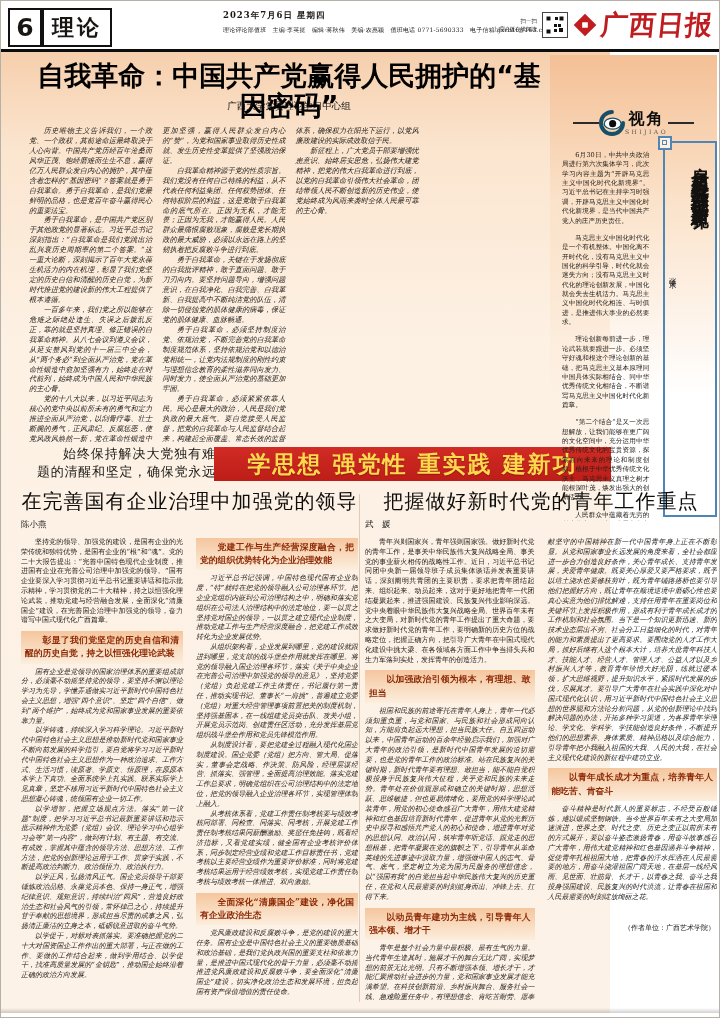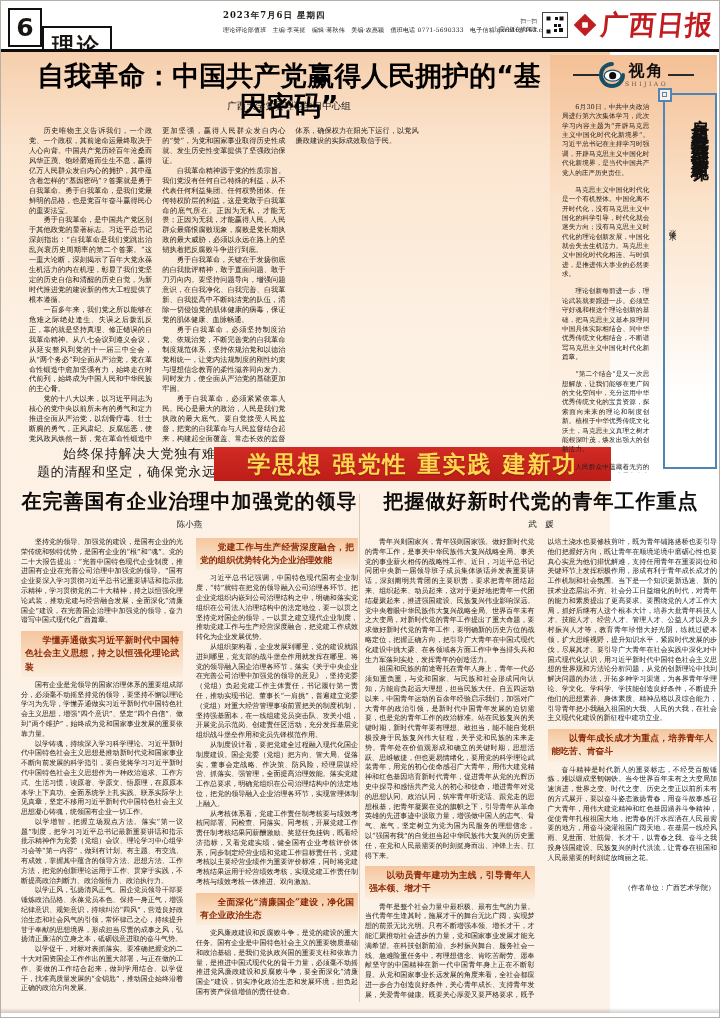--- a/index.html
+++ b/index.html
@@ -4,21 +4,21 @@
 <style>
   html,body{margin:0;padding:0;background:#e8e4de;}
   .page{position:relative;width:720px;height:1018px;margin:0 auto;background:#fff;
         border:1px solid #b5b0a8;box-sizing:border-box;overflow:hidden;
         font-family:"DejaVu Serif","Liberation Serif",serif;color:#181512;}
   
   .masthead{position:absolute;left:0;top:0;width:720px;height:50px;background:#fff;}
   .pn-box{position:absolute;left:7px;top:7px;width:30px;height:35px;border:2.5px solid #111;
           display:flex;align-items:center;justify-content:center;font-family:"DejaVu Sans",sans-serif;
           font-size:25px;font-weight:900;}
-  .sec-box{position:absolute;left:41px;top:25px;width:66px;height:35px;border:2.5px solid #111;
+  .sec-box{position:absolute;left:41px;top:7px;width:66px;height:35px;border:2.5px solid #111;
           display:flex;align-items:center;justify-content:center;font-family:"DejaVu Sans",sans-serif;
           font-size:22px;font-weight:900;letter-spacing:3px;text-align:center;}
   .mast-info{position:absolute;left:222px;top:9px;}
   .mast-date{font-size:8.5px;font-weight:700;letter-spacing:1px;}
   .mast-staff{font-size:6px;color:#222;margin-top:4px;letter-spacing:0.2px;}
   .mast-right{position:absolute;right:8px;top:6px;display:flex;align-items:center;gap:5px;}
   .scan-cap{display:flex;flex-direction:column;align-items:flex-end;font-size:5.5px;color:#333;line-height:1.5;}
   .qr{width:24px;height:24px;background:#fff;border:1px solid #444;position:relative;}
   .qr i{position:absolute;background:#111;}
   .qr .f1{left:2px;top:2px;width:7px;height:7px;box-shadow:inset 0 0 0 1.5px #fff, inset 0 0 0 3px #111;}
@@ -38,54 +38,54 @@
   .content{position:absolute;left:0;top:51px;width:609px;height:961px;
            background:linear-gradient(180deg,#f6cfad 0%,#fbe5cf 10%,#fdf1e4 30%,#fdf2e7 100%);}
   
   .lead-h1{position:absolute;left:24px;top:9px;width:528px;margin:0;text-align:center;
            font-family:"DejaVu Sans",sans-serif;font-weight:900;font-size:27px;line-height:1.1;
            letter-spacing:0px;color:#000;}
   .lead-byline{position:absolute;left:24px;top:48px;width:528px;text-align:center;font-size:9.5px;color:#111;}
   .lead-body{position:absolute;left:28px;top:74px;width:523px;height:318px;overflow:hidden;
            column-count:4;column-gap:10px;column-fill:auto;
            font-size:7.2px;line-height:1.38;text-align:justify;color:#1c1a17;}
-  .lead-body p,.paras p{margin:0;text-indent:2em;}
+  .lead-body p,.paras p{margin:0;text-indent:2em;font-style:italic;}
   .lead-stub{position:absolute;left:36px;top:393px;width:178px;height:38px;overflow:hidden;
            font-size:13px;line-height:1.38;text-align:justify;text-indent:2em;color:#1c1a17;}
   .banner{position:absolute;left:213px;top:395px;width:397px;height:34px;
            background:linear-gradient(180deg,#d12b24,#bd1d18);display:flex;align-items:center;justify-content:center;
            font-family:"DejaVu Sans",sans-serif;font-weight:900;font-size:23px;letter-spacing:2px;color:#ffd84d;
            text-shadow:0 1px 1px rgba(0,0,0,.25);}
   
   .shijiao{position:absolute;left:549px;top:3px;width:167px;height:428px;
            background:linear-gradient(180deg,#f4c096 0%,#fbe3cb 35%,rgba(253,242,231,0) 80%);}
-  .sj-head{display:flex;align-items:center;justify-content:center;gap:0;padding-top:7px;}
+  .sj-head{display:flex;align-items:center;justify-content:center;gap:0;padding-top:7px;margin-top:48px;}
   .sj-rule{width:26px;height:2px;background:#2b2b2b;}
   .sj-eye{width:26px;height:26px;flex:0 0 auto;}
   .sj-lab{display:flex;flex-direction:column;align-items:center;line-height:1;}
   .sj-lab .cn{font-family:"DejaVu Sans",sans-serif;font-weight:900;font-size:16px;color:#0d0d0d;letter-spacing:2px;}
   .sj-lab .py{font-size:6px;letter-spacing:2.5px;color:#5a5a5a;margin-top:2px;}
   .sj-body{display:flex;margin-top:5px;}
   .sj-text{width:104px;padding:2px 3px 0 4px;font-size:6.6px;line-height:1.42;text-align:justify;
            height:378px;overflow:hidden;color:#24211d;}
   .sj-text p{margin:8px;text-indent:2em;}
   .sj-frame{position:relative;width:50px;height:372px;margin-left:3px;border:2px solid #4f86b5;background:transparent;}
   .sj-corner{position:absolute;left:-7px;top:-7px;width:10px;height:10px;border:2px solid #4f86b5;background:#fdf0e2;}
   .sj-corner::after{content:"";position:absolute;left:2px;top:2px;width:3px;height:3px;border:1.5px solid #4f86b5;}
   .v-title{position:absolute;right:3px;top:10px;height:352px;writing-mode:vertical-rl;
            font-family:"DejaVu Serif",serif;font-weight:700;font-size:18px;letter-spacing:3px;color:#141210;}
   .v-author{position:absolute;left:2px;top:128px;writing-mode:vertical-rl;font-size:7.5px;color:#2a2a2a;letter-spacing:2px;}
   
   .divider-v{position:absolute;left:358px;top:442px;width:1px;height:508px;background:rgba(150,100,60,.28);}
   .art{position:absolute;top:436px;}
   .art-left{left:20px;width:337px;}
   .art-right{left:364px;width:352px;}
-  .art h2{margin:0;text-align:center;font-family:"DejaVu Serif",serif;font-weight:700;
+  .art h2{margin:0;text-align:center;font-family:"DejaVu Serif",serif;font-weight:400;
            font-size:20px;letter-spacing:1px;color:#0e0d0c;}
-  .art .author{text-align:center;font-size:8.5px;margin-top:4px;color:#222;}
+  .art .author{text-align:left;font-size:8.5px;margin-top:4px;color:#222;}
   .art-body{margin-top:7px;height:472px;overflow:hidden;column-count:2;column-gap:13px;column-fill:auto;
            font-size:7px;line-height:1.4;text-align:justify;color:#1e1b18;}
   .art-body .intro{margin:0;text-indent:2em;}
   .subhead{break-inside:avoid;margin:5px 0 4px 0;padding:3px 4px;text-indent:2em;
            font-family:"DejaVu Serif",serif;font-weight:700;font-size:8.8px;line-height:1.5;color:#8d2a06;
            background:linear-gradient(180deg,#f5c69e,#fceedd);}
   .attribution{text-align:right;font-size:7px;margin-top:21px;padding-right:2px;}
   .foot-shadow{position:absolute;left:0;bottom:0;width:720px;height:5px;background:linear-gradient(180deg,rgba(0,0,0,0),rgba(0,0,0,.18));}
 </style>
 </head>
@@ -129,20 +129,21 @@
     <div class="lead-byline">广西大学党委理论学习中心组</div>
     <div class="lead-body">
         <p>历史唯物主义告诉我们，一个政党、一个政权，其前途命运最终取决于人心向背。中国共产党历经百年沧桑而风华正茂、饱经磨难而生生不息，赢得亿万人民群众发自内心的拥护，其中蕴含着怎样的“基因密码”？答案就是勇于自我革命。勇于自我革命，是我们党最鲜明的品格，也是党百年奋斗赢得民心的重要法宝。</p>
         <p>勇于自我革命，是中国共产党区别于其他政党的显著标志。习近平总书记深刻指出：“自我革命是我们党跳出治乱兴衰历史周期率的第二个答案。”这一重大论断，深刻揭示了百年大党永葆生机活力的内在机理，彰显了我们党坚定的历史自信和清醒的历史自觉，为新时代推进党的建设新的伟大工程提供了根本遵循。</p>
         <p>一百多年来，我们党之所以能够在危难之际绝处逢生、失误之后拨乱反正，靠的就是坚持真理、修正错误的自我革命精神。从八七会议到遵义会议，从延安整风到党的十一届三中全会，从“两个务必”到全面从严治党，党在革命性锻造中愈加坚强有力，始终走在时代前列，始终成为中国人民和中华民族的主心骨。</p>
         <p>党的十八大以来，以习近平同志为核心的党中央以前所未有的勇气和定力推进全面从严治党，以刮骨疗毒、壮士断腕的勇气，正风肃纪、反腐惩恶，使党风政风焕然一新，党在革命性锻造中更加坚强，赢得人民群众发自内心的“赞”，为党和国家事业取得历史性成就、发生历史性变革提供了坚强政治保证。</p>
         <p>自我革命精神源于党的性质宗旨。我们党没有任何自己特殊的利益，从不代表任何利益集团、任何权势团体、任何特权阶层的利益，这是党敢于自我革命的底气所在。正因为无私，才能无畏；正因为无我，才能赢得人民。人民群众最痛恨腐败现象，腐败是党长期执政的最大威胁，必须以永远在路上的坚韧执着把反腐败斗争进行到底。</p>
         <p>勇于自我革命，关键在于发扬彻底的自我批评精神，敢于直面问题、敢于刀刃向内。要坚持问题导向，增强问题意识，在自我净化、自我完善、自我革新、自我提高中不断纯洁党的队伍，清除一切侵蚀党的肌体健康的病毒，保证党的肌体健康、血脉畅通。</p>
         <p>勇于自我革命，必须坚持制度治党、依规治党，不断完善党的自我革命制度规范体系，坚持依规治党和以德治党相统一，让党内法规制度的刚性约束与理想信念教育的柔性滋养同向发力、同时发力，使全面从严治党的基础更加牢固。</p>
         <p>勇于自我革命，必须紧紧依靠人民。民心是最大的政治，人民是我们党执政的最大底气。要自觉接受人民监督，把党的自我革命与人民监督结合起来，构建起全面覆盖、常态长效的监督体系，确保权力在阳光下运行，以党风廉政建设的实际成效取信于民。</p>
+        <p>新征程上，广大党员干部要增强忧患意识、始终居安思危，弘扬伟大建党精神，把党的伟大自我革命进行到底，以党的自我革命引领伟大社会革命，团结带领人民不断创造新的历史伟业，使党始终成为风雨来袭时全体人民最可靠的主心骨。</p>
       </div>
     <div class="lead-stub">始终保持解决大党独有难题的清醒和坚定，确保党永远不变质、不变色、不变味，使党始终成为中国特色社会主义事业的坚强领导核心。</div>
     <div class="banner">学思想 强党性 重实践 建新功</div>
 
     <aside class="shijiao">
       <div class="sj-head">
         <span class="sj-rule"></span>
         <svg class="sj-eye" viewBox="0 0 40 40">
           <path d="M20 3 A17 17 0 1 0 37 20" fill="none" stroke="#174f66" stroke-width="6" stroke-linecap="round"></path>
           <ellipse cx="21" cy="21" rx="13" ry="8.5" fill="#ffffff" stroke="#174f66" stroke-width="2"></ellipse>
@@ -170,21 +171,21 @@
       </div>
     </aside>
 
     <div class="divider-v"></div>
 
     <article class="art art-left">
       <h2>在完善国有企业治理中加强党的领导</h2>
       <div class="author">陈小燕</div>
       <div class="art-body">
         <p class="intro">坚持党的领导、加强党的建设，是国有企业的光荣传统和独特优势，是国有企业的“根”和“魂”。党的二十大报告提出：“完善中国特色现代企业制度，推进国有企业在完善公司治理中加强党的领导。”国有企业要深入学习贯彻习近平总书记重要讲话和指示批示精神，学习贯彻党的二十大精神，持之以恒强化理论武装，推动党建与经营融合发展，全面深化“清廉国企”建设，在完善国企治理中加强党的领导，奋力谱写中国式现代化广西篇章。</p>
-        <div class="subhead">学懂弄通做实习近平新时代中国特色社会主义思想，持之以恒强化理论武装</div>
+        <div class="subhead">彰显了我们党坚定的历史自信和清醒的历史自觉，持之以恒强化理论武装</div>
         <div class="paras">
             <p>国有企业是党领导的国家治理体系的重要组成部分，必须毫不动摇坚持党的领导，要坚持不懈以理论学习为先导，学懂弄通做实习近平新时代中国特色社会主义思想，增强“四个意识”、坚定“四个自信”、做到“两个维护”，始终成为党和国家事业发展的重要依靠力量。</p>
             <p>以学铸魂，持续深入学习科学理论。习近平新时代中国特色社会主义思想是推动新时代党和国家事业不断向前发展的科学指引，要自觉将学习习近平新时代中国特色社会主义思想作为一种政治追求、工作方式、生活习惯，读原著、学原文、悟原理，在原原本本学上下真功、全面系统学上扎实践、联系实际学上见真章，坚定不移用习近平新时代中国特色社会主义思想凝心铸魂，统领国有企业一切工作。</p>
             <p>以学增智，把握立场观点方法。落实“第一议题”制度，把学习习近平总书记最新重要讲话和指示批示精神作为党委（党组）会议、理论学习中心组学习会等“第一内容”，做到有计划、有主题、有交流、有成效，掌握其中蕴含的领导方法、思想方法、工作方法，把党的创新理论运用于工作、贯穿于实践，不断提高政治判断力、政治领悟力、政治执行力。</p>
             <p>以学正风，弘扬清风正气。国企党员领导干部要锤炼政治品格、永葆党员本色、保持一身正气，增强纪律意识、规矩意识，持续纠治“四风”，营造良好政治生态和社会风气的引领，常怀律己之心，持续提升甘于奉献的思想境界，形成担当尽责的成事之风，弘扬清正廉洁的立身之本，砥砺锐意进取的奋斗气势。</p>
             <p>以学促干，对标对表抓落实。要准确把握党的二十大对国资国企工作作出的重大部署，与正在做的工作、要做的工作结合起来，做到学用结合、以学促干，找准高质量发展的“金钥匙”，推动国企始终沿着正确的政治方向发展。</p>
           </div>
         <div class="subhead">党建工作与生产经营深度融合，把党的组织优势转化为企业治理效能</div>
         <div class="paras">
             <p>习近平总书记强调，中国特色现代国有企业制度，“特”就特在把党的领导融入公司治理各环节。把企业党组织内嵌到公司治理结构之中，明确和落实党组织在公司法人治理结构中的法定地位，要一以贯之坚持党对国企的领导，一以贯之建立现代企业制度，推动党建工作与生产经营深度融合，把党建工作成效转化为企业发展优势。</p>
@@ -197,20 +198,21 @@
             <p>党风廉政建设和反腐败斗争，是党的建设的重大任务。国有企业是中国特色社会主义的重要物质基础和政治基础，是我们党执政兴国的重要支柱和依靠力量，是推进中国式现代化的骨干力量，必须毫不动摇推进党风廉政建设和反腐败斗争，要全面深化“清廉国企”建设，切实净化政治生态和发展环境，担负起国有资产保值增值的责任使命。</p>
           </div>
       </div>
     </article>
 
     <article class="art art-right">
       <h2>把握做好新时代党的青年工作重点</h2>
       <div class="author">武　媛</div>
       <div class="art-body">
         <p class="intro">青年兴则国家兴，青年强则国家强。做好新时代党的青年工作，是事关中华民族伟大复兴战略全局、事关党的事业薪火相传的战略性工作。近日，习近平总书记同团中央新一届领导班子成员集体谈话并发表重要讲话，深刻阐明共青团的主要职责，要求把青年团结起来、组织起来、动员起来，这对于更好地把青年一代团结凝聚起来，推进强国建设、民族复兴伟业影响深远。党中央着眼中华民族伟大复兴战略全局、世界百年未有之大变局，对新时代党的青年工作提出了重大命题，要求做好新时代党的青年工作，要明确新的历史方位的战略定位，把握正确方向，把引导广大青年在中国式现代化建设中挑大梁、在各领域各方面工作中争当排头兵和生力军落到实处，发挥青年的创造活力。</p>
+        <div class="subhead">以加强政治引领为根本，有理想、敢担当</div>
         <div class="paras">
             <p>祖国和民族的前途寄托在青年人身上，青年一代必须知重负重，与党和国家、与民族和社会形成同向认知，方能肩负起远大理想，担当民族大任。自五四运动以来，中国青年运动的百余年经验启示我们，加强对广大青年的政治引领，是新时代中国青年发展的迫切需要，也是党的青年工作的政治标准。站在民族复兴的关键时期，新时代青年要有理想、敢担当，能不能自觉积极投身于民族复兴伟大征程，关乎党和民族的未来走势。青年处在价值观形成和确立的关键时期，思想活跃、思维敏捷，但也更易情绪化，要用党的科学理论武装青年，用党的初心使命感召广大青年，用伟大建党精神和红色基因培育新时代青年，促进青年从党的光辉历史中探寻和感悟共产党人的初心和使命，增进青年对党的思想认同、政治认同，筑牢青年听党话、跟党走的思想根基，把青年凝聚在党的旗帜之下，引导青年从革命英雄的先进事迹中汲取力量，增强做中国人的志气、骨气、底气，坚定树立为党为国为民服务的理想信念，以“强国有我”的自觉担当起中华民族伟大复兴的历史重任，在党和人民最需要的时刻挺身而出、冲锋上去、扛得下来。</p>
           </div>
         <div class="subhead">以动员青年建功为主线，引导青年人强本领、增才干</div>
         <div class="paras">
             <p>青年是整个社会力量中最积极、最有生气的力量。当代青年生逢其时，施展才干的舞台无比广阔，实现梦想的前景无比光明。只有不断增强本领、增长才干，才能汇聚推动社会进步的力量，党和国家事业发展才能充满希望。在科技创新前沿、乡村振兴舞台、服务社会一线、急难险重任务中，有理想信念、肯吃苦耐劳、愿奉献坚守的中国精神在新一代中国青年身上正在不断彰显。从党和国家事业长远发展的角度来看，全社会都应进一步合力创造良好条件，关心青年成长、支持青年发展，关爱青年健康。既要关心厚爱又要严格要求，既予以培土浇水也要修枝剪叶，既为青年铺路搭桥也要引导他们把握好方向，既让青年在顺境逆境中磨砺心性也要真心实意为他们排忧解难，支持任用青年在重要岗位和关键环节上发挥积极作用，形成有利于青年成长成才的工作机制和社会氛围。当下是一个知识更新迅速、新的技术业态层出不穷、社会分工日益细化的时代，对青年的能力和素质提出了更高要求。要围绕党的人才工作大局，抓好后继有人这个根本大计，培养大批青年科技人才、技能人才、经营人才、管理人才、公益人才以及乡村振兴人才等，教育青年珍惜大好光阴，练就过硬本领，扩大思维视野，提升知识水平，紧跟时代发展的步伐，尽展其才。要引导广大青年在社会实践中深化对中国式现代化认识，用习近平新时代中国特色社会主义思想的世界观和方法论分析问题，从党的创新理论中找到解决问题的办法，开拓多种学习渠道，为各界青年学理论、学文化、学科学、学技能创造良好条件，不断提升他们的思想素养、身体素质、精神品格以及综合能力，引导青年把小我融入祖国的大我、人民的大我，在社会主义现代化建设的新征程中建功立业。</p>
           </div>
         <div class="subhead">以青年成长成才为重点，培养青年人能吃苦、肯奋斗</div>
         <div class="paras">
             <p>奋斗精神是时代新人的重要标志，不经受百般锤炼，难以锻成坚韧钢铁。当今世界百年未有之大变局加速演进，世界之变、时代之变、历史之变正以前所未有的方式展开，要以奋斗姿态激扬青春，用奋斗故事感召广大青年，用伟大建党精神和红色基因涵养斗争精神，促使青年扎根祖国大地，把青春的汗水挥洒在人民最需要的地方，用奋斗浇灌祖国广阔天地，在基层一线经风雨、见世面、壮筋骨、长才干，以青春之我、奋斗之我投身强国建设、民族复兴的时代洪流，让青春在祖国和人民最需要的时刻绽放绚丽之花。</p>

